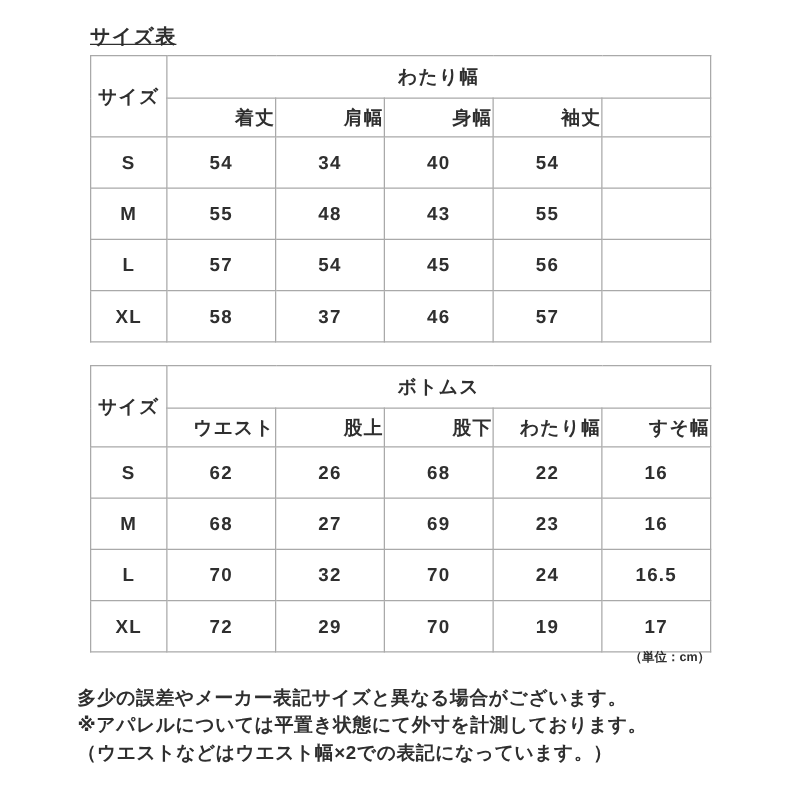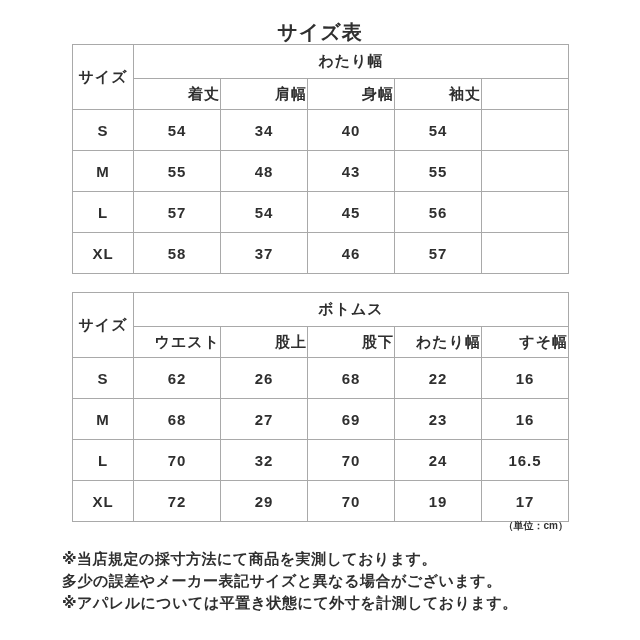--- a/index.html
+++ b/index.html
@@ -3,21 +3,21 @@
 <meta charset="utf-8">
 <style>
   html,body{margin:0;padding:0;}
   body{
     width:640px;height:640px;background:#ffffff;position:relative;
     font-family:"Liberation Sans","DejaVu Sans",sans-serif;
     color:#2f2f2f;overflow:hidden;
   }
   .page-title{
     position:absolute;top:19px;left:72px;width:496px;
-    text-align:center;font-size:20px;font-weight:bold;letter-spacing:1px;
+    font-size:16px;font-weight:bold;letter-spacing:1px;text-decoration:underline;
   }
   table.size-table{
     position:absolute;left:72px;border-collapse:collapse;table-layout:fixed;
     background:#ffffff;
   }
   #table-jacket{top:44px;}
   #table-bottoms{top:292px;}
   .size-table td{
     border:1px solid #a9a9a9;text-align:center;vertical-align:middle;
     font-size:15px;font-weight:bold;padding:0;color:#2f2f2f;
@@ -152,16 +152,16 @@
     <td>70</td>
     <td>19</td>
     <td>17</td>
   </tr>
 </tbody>
   </table>
 
 <div class="unit-label">（単位：cm）</div>
 
 <div class="notes">
-  <div class="note-line">※当店規定の採寸方法にて商品を実測しております。</div>
   <div class="note-line">多少の誤差やメーカー表記サイズと異なる場合がございます。</div>
   <div class="note-line">※アパレルについては平置き状態にて外寸を計測しております。</div>
+  <div class="note-line">（ウエストなどはウエスト幅×2での表記になっています。）</div>
 </div>
 
 </body></html>

